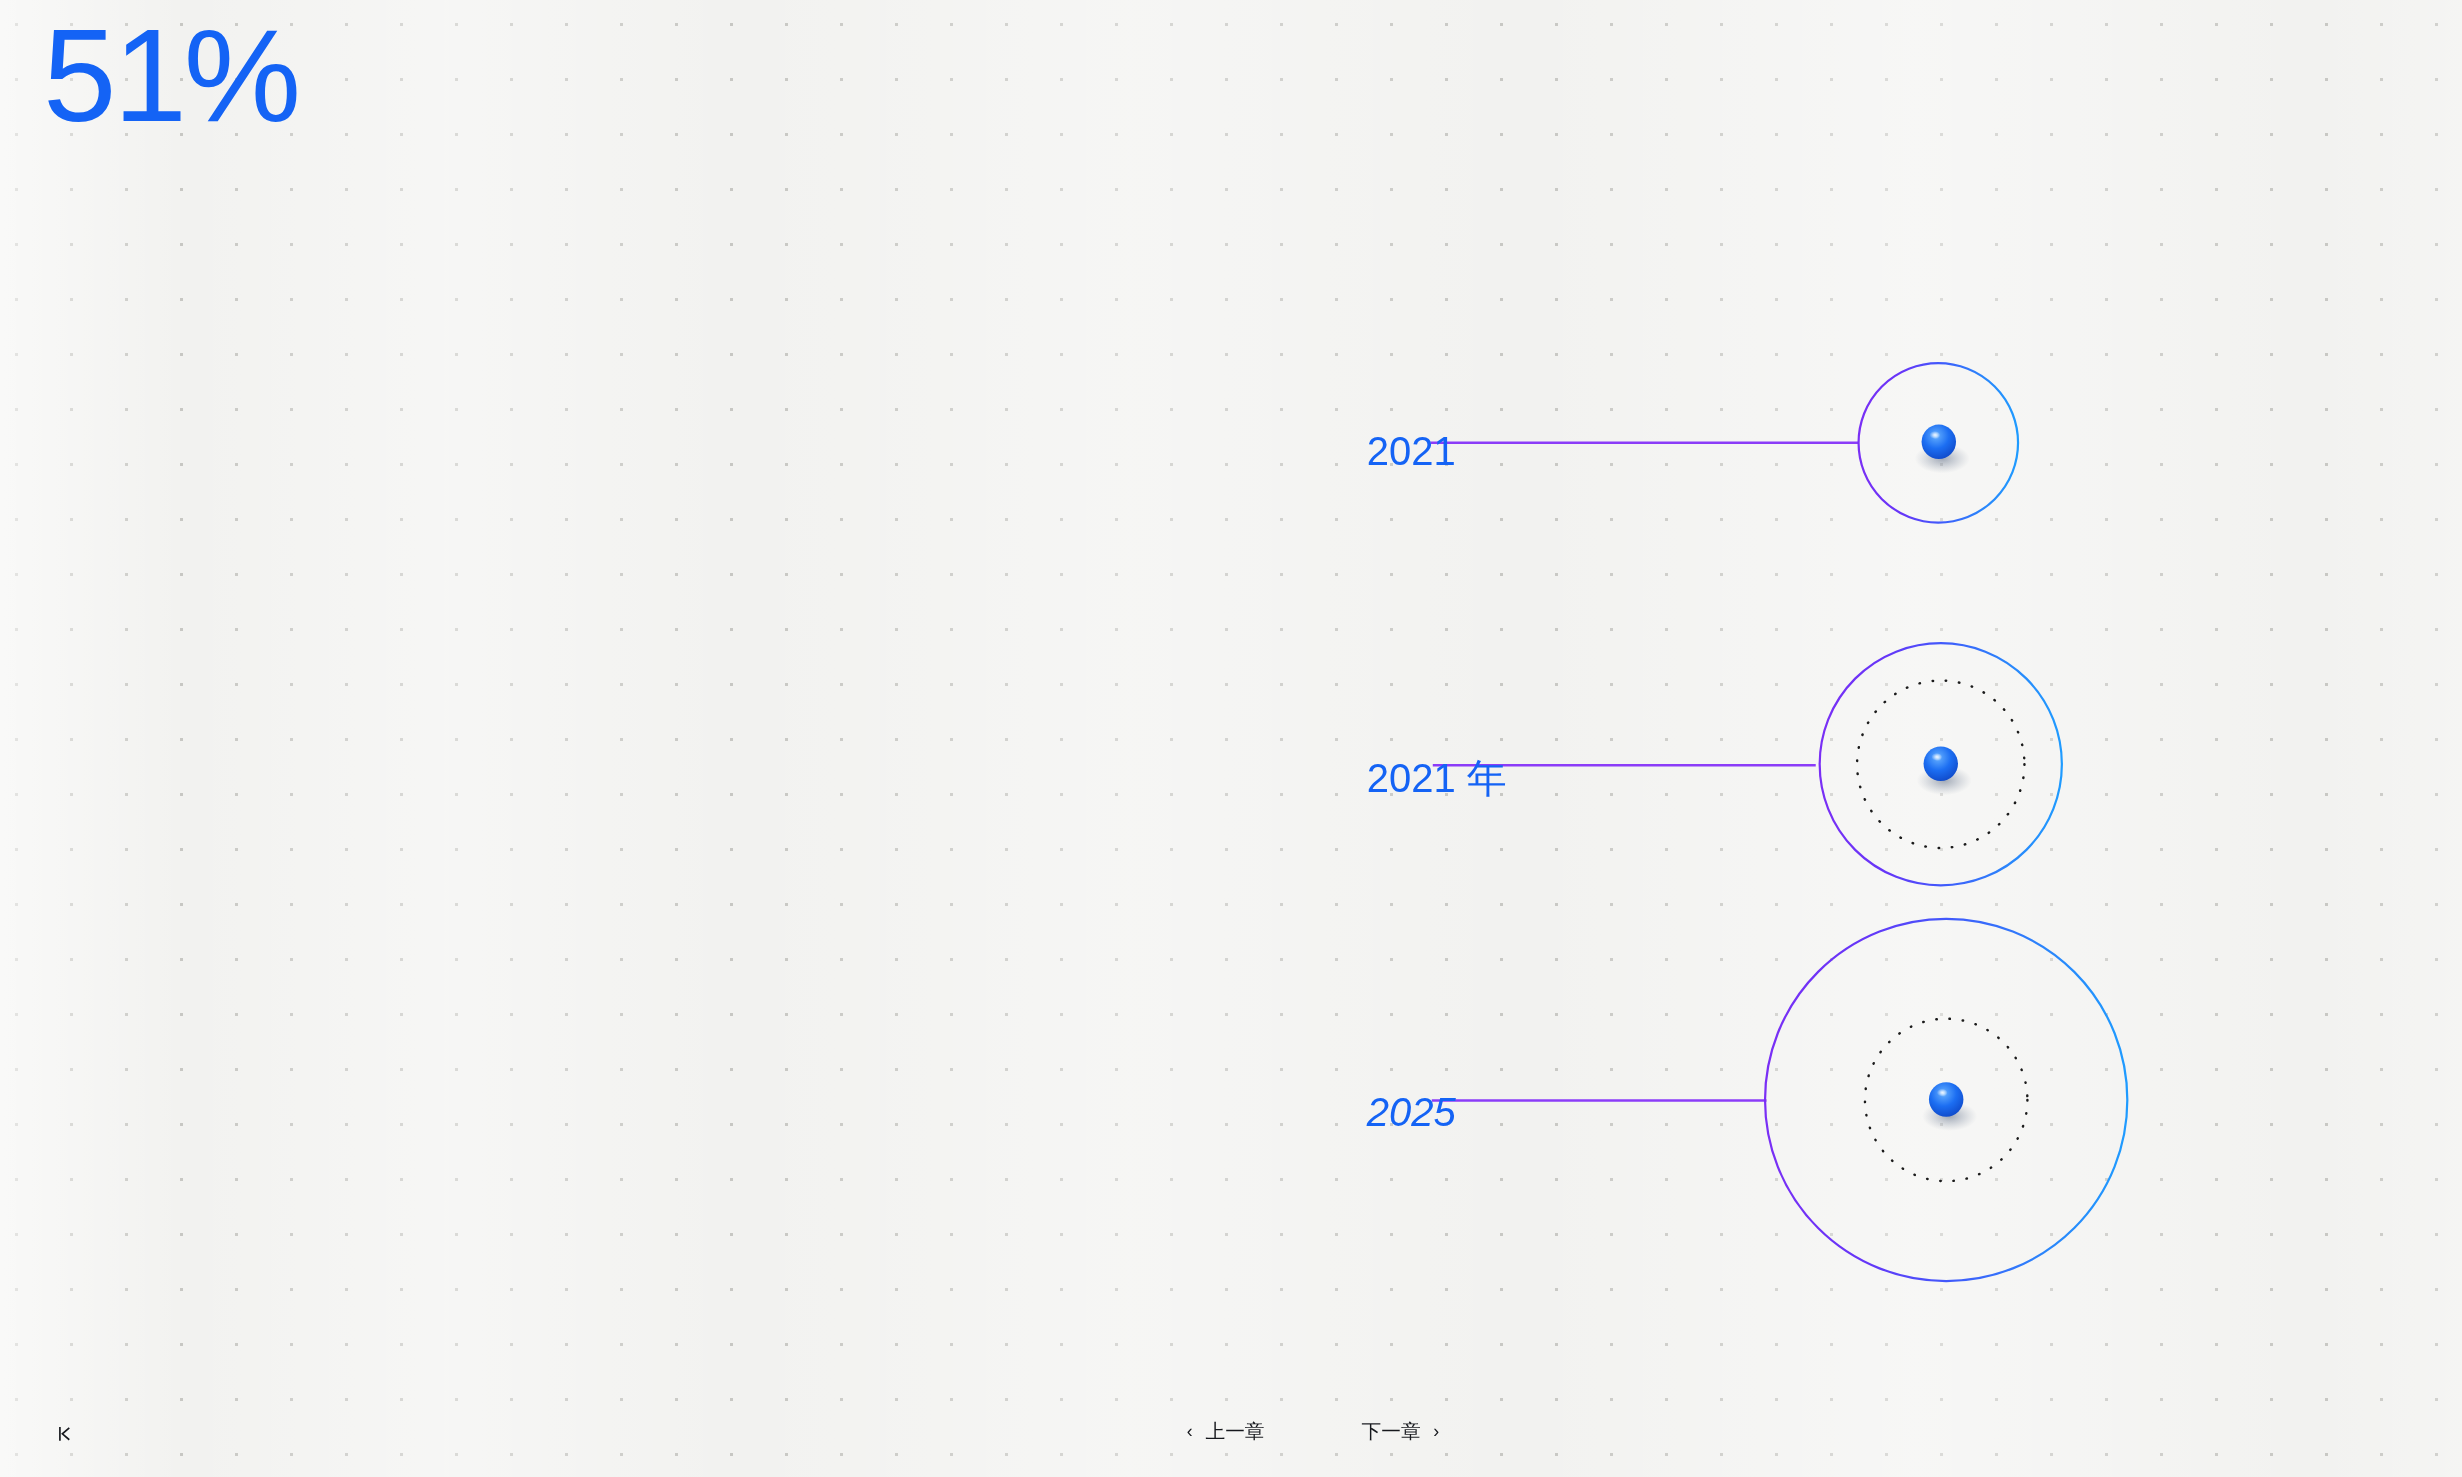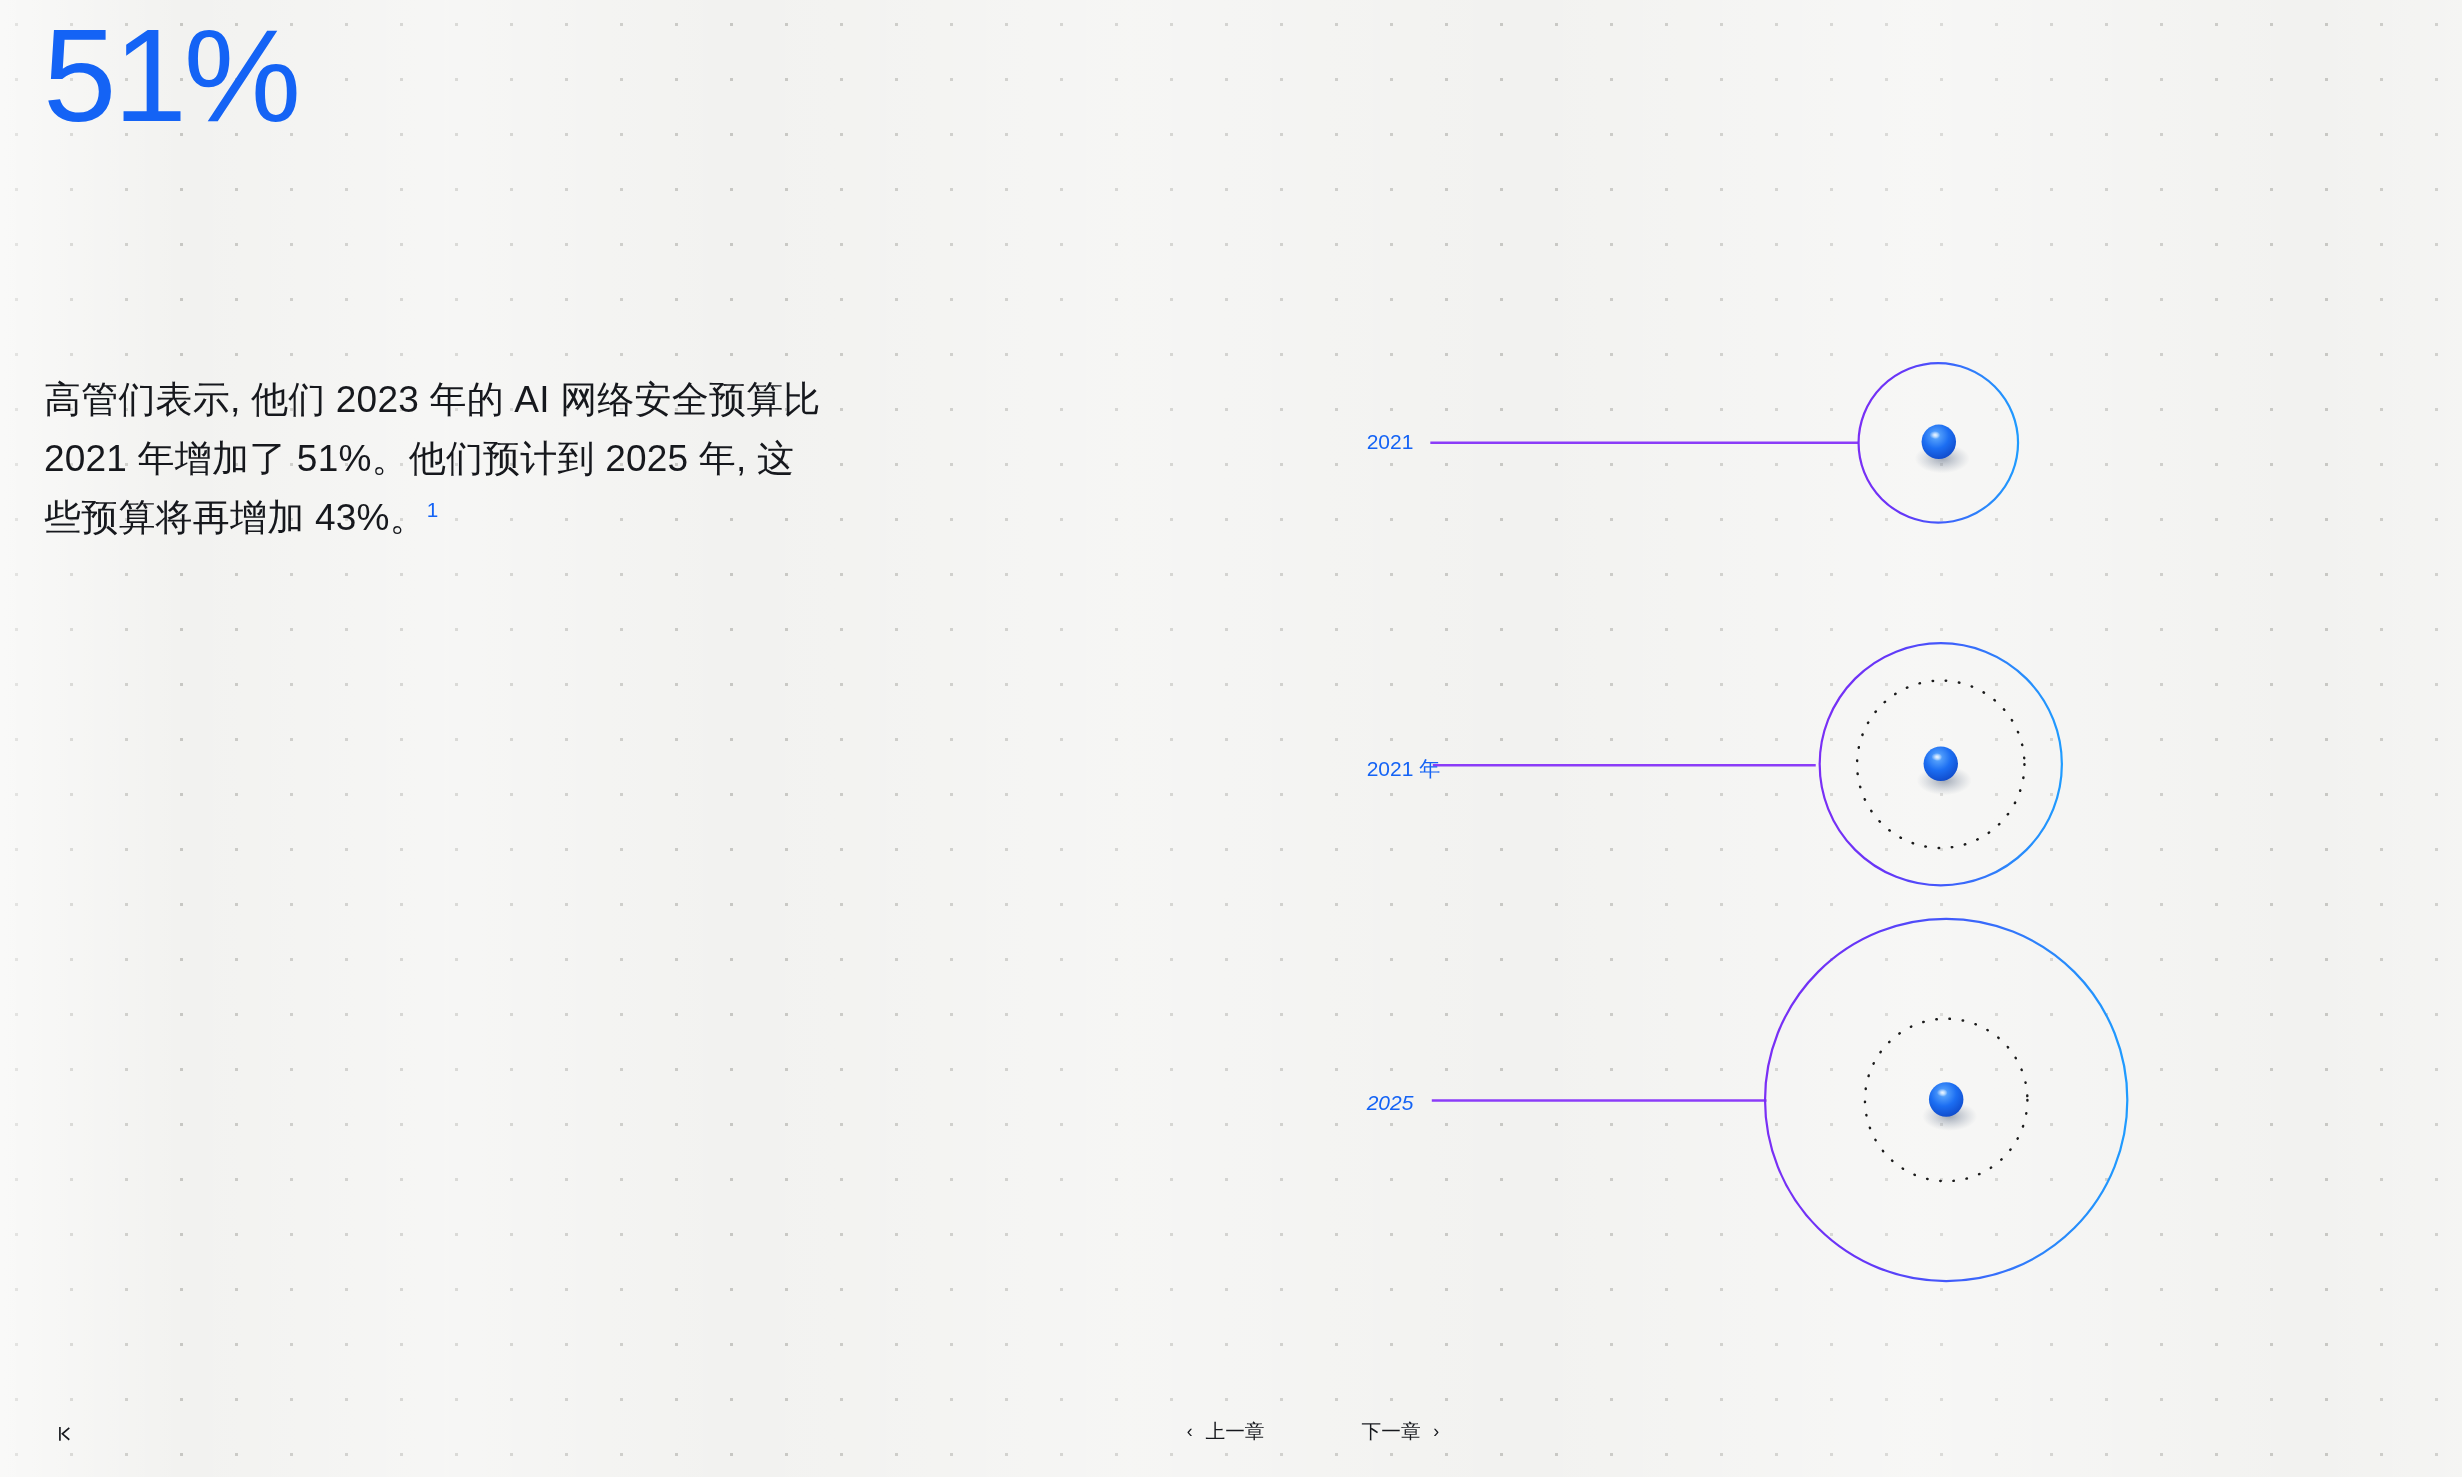--- a/index.html
+++ b/index.html
@@ -77,21 +77,21 @@
   #diagram {
     position:absolute;
     left:1349px; top:305px;
     width:837px; height:1014px;
   }
   #diagram svg { display:block; width:837px; height:1014px; overflow:visible; }
 
   .year-label {
     position:absolute;
     color:#1463f5;
-    font-size:21px;
+    font-size:40px;
     line-height:1;
     white-space:nowrap;
     letter-spacing:0px;
   }
   #year-label-2021 { left:17.7px;  top:126px; }
   #year-label-2023 { left:17.7px;  top:453px; }
   #year-label-2025 { left:17.7px;  top:787px;font-style:italic; }
 
   
   #bottom-bar {
@@ -129,21 +129,20 @@
 </head>
 <body>
 
 <div id="dot-grid"></div>
 <div id="paper-sheen"></div>
 
 <div id="left-col">
 
   <div id="stat-headline">51%</div>
 
-  <div id="body-copy"><span>高管们表示, 他们 2023 年的 AI 网络安全预算比 2021 年增加了 51%。他们预计到 2025 年, 这些预算将再增加 43%。</span><span id="footnote-marker">1</span></div>
 </div>
 
 <div id="diagram">
 
   <svg viewBox="0 0 1700 2060" xmlns="http://www.w3.org/2000/svg" aria-hidden="true">
     <defs>
 
       <linearGradient id="ringGrad" x1="0" y1="0" x2="1" y2="0">
         <stop offset="0%" stop-color="#7a2ff5"></stop>
         <stop offset="28%" stop-color="#6536f8"></stop>

